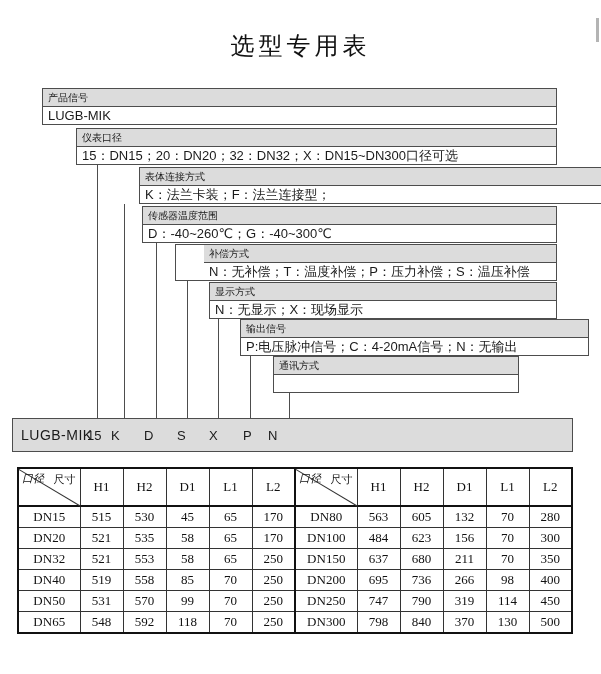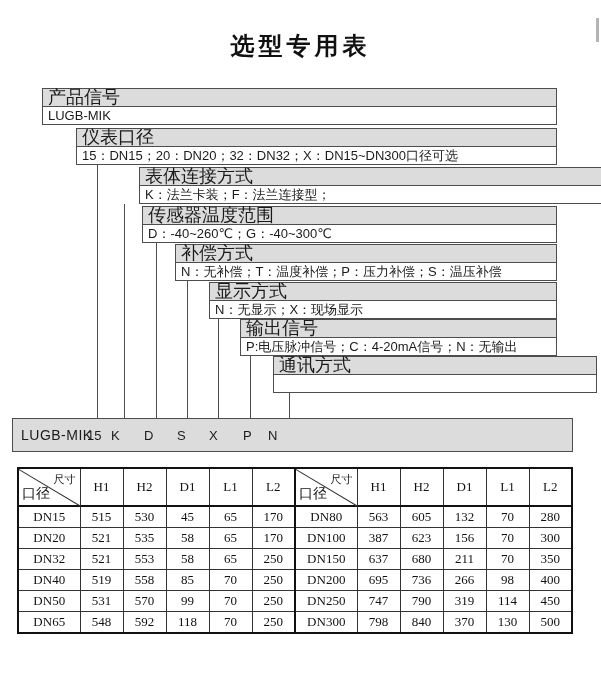--- a/index.html
+++ b/index.html
@@ -1,25 +1,25 @@
 <!DOCTYPE html>
 <html><head>
 <meta charset="utf-8">
 <style>
   html,body{margin:0;padding:0;background:#fff;}
   .page{position:relative;width:601px;height:674px;background:#ffffff;overflow:hidden;
         font-family:"Liberation Sans","DejaVu Sans",sans-serif;color:#1a1a1a;}
   .title{position:absolute;top:30px;left:0;width:100%;text-align:center;margin:0;
-         font-size:24px;font-weight:bold;letter-spacing:4px;color:#111;}
+         font-size:24px;font-weight:normal;letter-spacing:4px;color:#111;}
   .scroll-artifact{position:absolute;right:2px;top:18px;width:3px;height:24px;background:#b4b4b4;}
 
   
   .sel-box{position:absolute;border:1px solid #4d4d4d;background:#fff;box-sizing:border-box;height:37px;}
   .box-head{height:18px;background:#dcdcdc;border-bottom:1px solid #4d4d4d;box-sizing:border-box;
-            font-size:18px;line-height:17px;padding-left:5px;white-space:nowrap;}
+            font-size:10px;line-height:17px;padding-left:5px;white-space:nowrap;}
   .box-val{height:18px;font-size:13px;line-height:18px;padding-left:5px;white-space:nowrap;}
   .conn-line{position:absolute;width:1px;background:#4d4d4d;}
 
   
   .code-row{position:absolute;left:12px;top:418px;width:561px;height:34px;background:#dcdcdc;
             border:1px solid #4d4d4d;box-sizing:border-box;}
   .code-model{position:absolute;left:8px;top:8px;font-size:14px;letter-spacing:.5px;}
   .code-letter{position:absolute;top:9px;font-size:13px;}
   .code-desc{position:absolute;left:306px;top:3px;width:252px;font-size:11.5px;line-height:14px;}
 
@@ -29,21 +29,21 @@
              border:2px solid #111;table-layout:fixed;}
   .dim-table th,.dim-table td{border:1px solid #333;text-align:center;font-weight:normal;
              padding:0;font-size:13px;}
   .dim-table thead th{height:36px;border-bottom:2px solid #111;margin-top:38px;}
   .dim-table tbody td{height:20px;}
   .half-start{border-left:2px solid #111 !important;}
   .corner-cell{position:relative;}
   .diag{position:absolute;left:0;top:0;width:72px;border-top:1px solid #333;
         transform:rotate(30.8deg);transform-origin:0 0;}
   .corner-top{position:absolute;right:4px;top:3px;font-size:11px;}
-  .corner-bottom{position:absolute;left:3px;bottom:2px;font-size:14px;}
+  .corner-bottom{position:absolute;left:3px;bottom:19px;font-size:11px;font-style:italic;}
 </style>
 </head>
 <body>
 
 <div class="page">
   <h1 class="title">选型专用表</h1>
   <div class="scroll-artifact"></div>
 
   <div id="diagram">
       <div class="sel-box" style="left: 42px; top: 88px; width: 515px;">
@@ -55,33 +55,33 @@
         <div class="box-val">15：DN15；20：DN20；32：DN32；X：DN15~DN300口径可选</div>
       </div>
       <div class="sel-box" style="left: 108px; top: 167px; width: 493px; margin-left: 31px;">
         <div class="box-head">表体连接方式</div>
         <div class="box-val">K：法兰卡装；F：法兰连接型；</div>
       </div>
       <div class="sel-box" style="left: 142px; top: 206px; width: 415px;">
         <div class="box-head">传感器温度范围</div>
         <div class="box-val">D：-40~260℃；G：-40~300℃</div>
       </div>
-      <div class="sel-box" style="left: 175px; top: 244px; width: 382px;">
+      <div class="sel-box" style="left: 175px; top: 244px; width: 382px; padding-left: 28px;">
         <div class="box-head">补偿方式</div>
         <div class="box-val">N：无补偿；T：温度补偿；P：压力补偿；S：温压补偿</div>
       </div>
       <div class="sel-box" style="left: 209px; top: 282px; width: 348px;">
         <div class="box-head">显示方式</div>
         <div class="box-val">N：无显示；X：现场显示</div>
       </div>
-      <div class="sel-box" style="left: 240px; top: 319px; width: 317px;">
+      <div class="sel-box" style="left: 240px; top: 319px; width: 349px;">
         <div class="box-head">输出信号</div>
         <div class="box-val">P:电压脉冲信号；C：4-20mA信号；N：无输出</div>
       </div>
-      <div class="sel-box" style="left: 273px; top: 356px; width: 324px;">
+      <div class="sel-box" style="left: 273px; top: 356px; width: 246px;">
         <div class="box-head">通讯方式</div>
       </div>
       <div class="conn-line" style="left: 97px; top: 165px; height: 254px;"></div>
       <div class="conn-line" style="left: 124px; top: 204px; height: 215px;"></div>
       <div class="conn-line" style="left: 156px; top: 243px; height: 176px;"></div>
       <div class="conn-line" style="left: 187px; top: 281px; height: 138px;"></div>
       <div class="conn-line" style="left: 218px; top: 319px; height: 100px;"></div>
       <div class="conn-line" style="left: 250px; top: 356px; height: 63px;"></div>
       <div class="conn-line" style="left: 289px; top: 393px; height: 26px;"></div>
     </div>
@@ -146,21 +146,21 @@
           <td>280</td>
         </tr>
         <tr>
           <td>DN20</td>
           <td>521</td>
           <td>535</td>
           <td>58</td>
           <td>65</td>
           <td>170</td>
           <td class="half-start">DN100</td>
-          <td>387</td>
+          <td>484</td>
           <td>623</td>
           <td>156</td>
           <td>70</td>
           <td>300</td>
         </tr>
         <tr>
           <td>DN32</td>
           <td>521</td>
           <td>553</td>
           <td>58</td>

